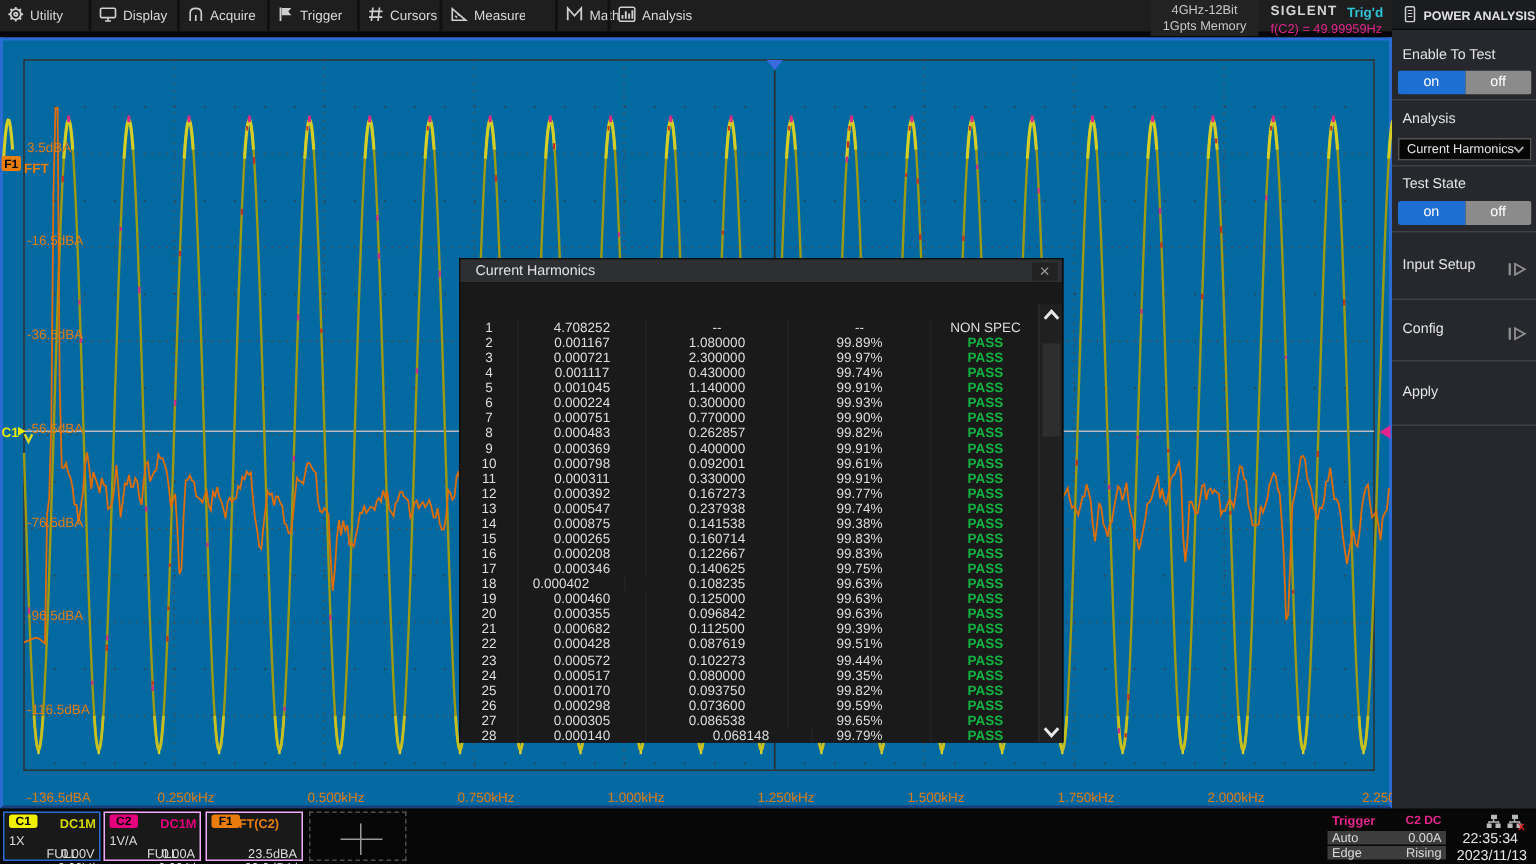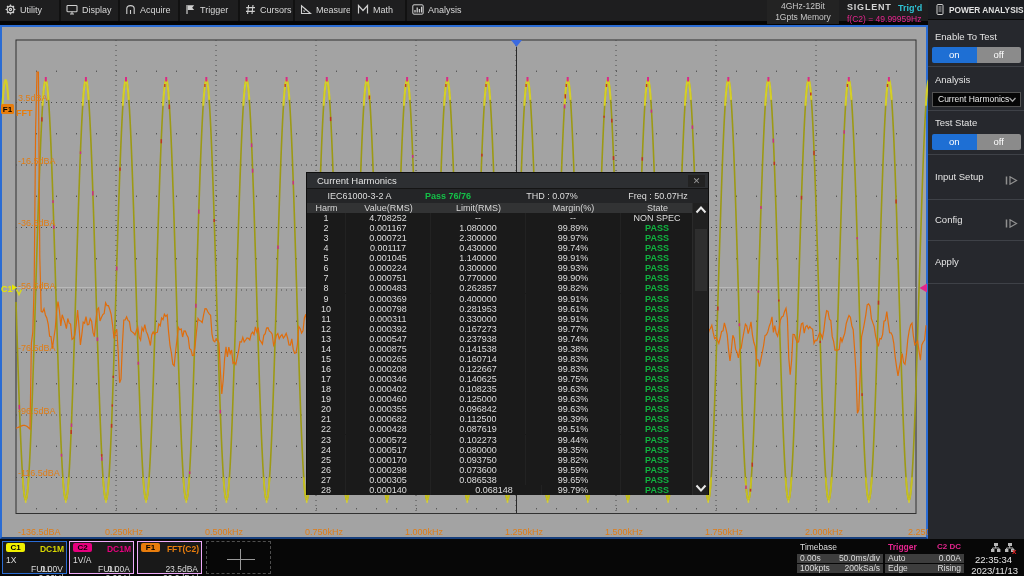--- a/index.html
+++ b/index.html
@@ -9,21 +9,21 @@
 #topbar {position:absolute;left:0;top:0;width:928px;height:21px;background:#1e1e1f;}
 .mitem {position:absolute;top:0;height:21px;color:#d8d8d8;font-size:9px;line-height:21px;
   border-left:2px solid #111;padding-left:5px;white-space:nowrap;overflow:hidden;}
 .mitem svg {vertical-align:-2px;margin-right:4px;}
 #tr-info {position:absolute;left:767px;top:0;width:72px;height:24px;background:#232323;
   color:#c8c8c8;font-size:8.5px;text-align:center;line-height:11px;padding-top:1px;white-space:nowrap;}
 #sig {position:absolute;left:847px;top:2px;color:#d4d4d4;font-size:9px;font-weight:bold;letter-spacing:0.8px;white-space:nowrap;}
 #trigd {position:absolute;left:898px;top:2.5px;color:#2fc2d4;font-size:9px;font-weight:bold;}
 #fc2 {position:absolute;left:847px;top:13.5px;color:#e3258d;font-size:8.5px;white-space:nowrap;}
 
-#scope {position:absolute;left:0;top:25px;width:928px;height:514px;background:#a3a3a3;
+#scope {position:absolute;left:0;top:25px;width:928px;height:514px;background:#0369a1;
   border:2px solid #2a6cd4;border-bottom-color:#173f7d;}
 #wavesvg {position:absolute;left:-2px;top:-2px;}
 
 #htable {position:absolute;left:306px;top:172px;width:403px;height:323px;background:#191919;
   border:1px solid #0e0e0e;font-size:9px;color:#dedede;}
 #ht-title {position:absolute;left:0;top:0;width:100%;height:16px;background:#2d2f32;
   border-bottom:1px solid #151515;line-height:15px;padding-left:10px;font-size:9.5px;color:#e2e2e2;}
 #ht-x {position:absolute;right:3px;top:2px;width:17px;height:12px;background:#222;color:#999;
   text-align:center;line-height:12px;font-size:9px;}
 #ht-info {position:absolute;left:0;top:16px;width:100%;height:14px;background:#242527;}
@@ -99,21 +99,21 @@
         <g stroke="#cfcfcf" stroke-width="1.1">
           <path d="M3.6 1L2.6 10M8 1L7 10M1.2 3.6h8.8M1 7.4h8.8"></path>
         </g>
       </svg>Cursors</div>
 <div class="mitem" style="left:293px;width:57px"><svg width="12" height="11" viewBox="0 0 12 11">
         <g fill="none" stroke="#cfcfcf" stroke-width="1.1">
           <path d="M1.5 9.5V1.8L10.5 9.5z"></path>
           <path d="M3.5 6.5l1.2 1.2M5 5l1.2 1.2"></path>
         </g>
       </svg>Measure</div>
-<div class="mitem" style="left:350px;width:55px"><svg width="12" height="11" viewBox="0 0 12 11">
+<div class="mitem" style="left:370px;width:55px"><svg width="12" height="11" viewBox="0 0 12 11">
         <g fill="none" stroke="#cfcfcf" stroke-width="1.2">
           <path d="M1.5 9.5V1.5l4.5 5 4.5-5v8"></path>
         </g>
       </svg>Math</div>
 <div class="mitem" style="left:405px;width:58px"><svg width="12" height="11" viewBox="0 0 12 11">
         <g fill="none" stroke="#cfcfcf" stroke-width="1">
           <rect x="0.8" y="0.8" width="10.4" height="9.4" rx="1.2"></rect>
           <path d="M3 8.5V6M5.2 8.5V3.5M7.4 8.5V5M9.6 8.5V2.8" stroke-width="1.3"></path>
         </g>
       </svg>Analysis</div>
@@ -356,33 +356,20 @@
 <text x="16" y="115.5" fill="#e87d0d" font-size="9" font-weight="bold">FFT</text>
 <text x="1" y="291.5" fill="#e8e800" font-size="9" font-weight="bold">C1</text>
 <path d="M12 284.5 L17 287.5 L12 290.5 Z" fill="#e8e800"></path>
 <path d="M16.5 289.5 L19 294.5 L21.5 289.5" fill="none" stroke="#d8d820" stroke-width="1.6"></path>
 </g>
       </svg>
 </div>
 
 <div id="htable">
   <div id="ht-title">Current Harmonics<span id="ht-x">✕</span></div>
-  <div id="ht-info">
-    <span style="left:2px;width:101px">IEC61000-3-2 A</span>
-    <span style="left:105px;width:72px;color:#14c048;font-weight:bold">Pass 76/76</span>
-    <span style="left:195px;width:100px">THD : 0.07%</span>
-    <span style="left:301px;width:100px">Freq : 50.07Hz</span>
-  </div>
-  <div id="ht-cols">
-    <span style="left:0;width:39px">Harm</span>
-    <span style="left:39px;width:85px">Value(RMS)</span>
-    <span style="left:124px;width:95px">Limit(RMS)</span>
-    <span style="left:219px;width:95px">Margin(%)</span>
-    <span style="left:314px;width:73px">State</span>
-  </div>
 <div class="trow" style="top:40.00px">
         <span style="left:0px;width:39px">1</span>
         <span style="left:39px;width:85px">4.708252</span>
         <span style="left:124px;width:95px">--</span>
         <span style="left:219px;width:95px">--</span>
         <span style="left:314px;width:73px">NON SPEC</span>
       </div>
 <div class="trow" style="top:50.07px">
         <span style="left:0px;width:39px">2</span>
         <span style="left:39px;width:85px">0.001167</span>
@@ -435,21 +422,21 @@
 <div class="trow" style="top:120.56px">
         <span style="left:0px;width:39px">9</span>
         <span style="left:39px;width:85px">0.000369</span>
         <span style="left:124px;width:95px">0.400000</span>
         <span style="left:219px;width:95px">99.91%</span>
         <span class="pass" style="left:314px;width:73px">PASS</span>
       </div>
 <div class="trow" style="top:130.63px">
         <span style="left:0px;width:39px">10</span>
         <span style="left:39px;width:85px">0.000798</span>
-        <span style="left:124px;width:95px">0.281953</span>
+        <span style="left:124px;width:95px">0.092001</span>
         <span style="left:219px;width:95px">99.61%</span>
         <span class="pass" style="left:314px;width:73px">PASS</span>
       </div>
 <div class="trow" style="top:140.70px">
         <span style="left:0px;width:39px">11</span>
         <span style="left:39px;width:85px">0.000311</span>
         <span style="left:124px;width:95px">0.330000</span>
         <span style="left:219px;width:95px">99.91%</span>
         <span class="pass" style="left:314px;width:73px">PASS</span>
       </div>
@@ -490,21 +477,21 @@
       </div>
 <div class="trow" style="top:201.12px">
         <span style="left:0px;width:39px">17</span>
         <span style="left:39px;width:85px">0.000346</span>
         <span style="left:124px;width:95px">0.140625</span>
         <span style="left:219px;width:95px">99.75%</span>
         <span class="pass" style="left:314px;width:73px">PASS</span>
       </div>
 <div class="trow" style="top:211.19px">
         <span style="left:0px;width:39px">18</span>
-        <span style="left:39px;width:85px">0.000402</span>
+        <span style="left:25px;width:85px">0.000402</span>
         <span style="left:124px;width:95px">0.108235</span>
         <span style="left:219px;width:95px">99.63%</span>
         <span class="pass" style="left:314px;width:73px">PASS</span>
       </div>
 <div class="trow" style="top:221.26px">
         <span style="left:0px;width:39px">19</span>
         <span style="left:39px;width:85px">0.000460</span>
         <span style="left:124px;width:95px">0.125000</span>
         <span style="left:219px;width:95px">99.63%</span>
         <span class="pass" style="left:314px;width:73px">PASS</span>
@@ -635,38 +622,27 @@
   <div class="chbox" style="left:69px">
     <div class="badge" style="background:#e6007e">C2</div>
     <div class="r1" style="text-align:right;color:#e6007e;font-weight:bold">DC1M</div>
     <span class="v1">1V/A</span>
         <span class="v2">2.00A/</span>
     <span class="v3">FULL</span>
         <span class="v4">0.00A</span>
   </div>
   <div class="chbox" style="left:137px">
     <div class="badge" style="background:#e87d0d">F1</div>
-    <div class="r1" style="text-align:right;color:#e87d0d;font-weight:bold">FFT(C2)</div>
+    <div class="r1" style="text-align:center;color:#e87d0d;font-weight:bold">FFT(C2)</div>
     <span class="v2">20.0dBA/</span>
     <span class="v4">23.5dBA</span>
   </div>
   <div class="chbox" style="left:206px;background:none;border:1px dashed #4e4e4e">
     <div style="position:absolute;left:33px;top:7px;width:1px;height:21px;background:#9a9a9a"></div>
     <div style="position:absolute;left:20px;top:17px;width:28px;height:1px;background:#9a9a9a"></div>
-  </div>
-  <div id="tbbox">
-    <div class="hrow">Timebase</div>
-    <div class="drow" style="top:13px">
-          <span class="dl">0.00s</span>
-          <span class="dr">50.0ms/div</span>
-        </div>
-    <div class="drow" style="top:23px">
-          <span class="dl">100kpts</span>
-          <span class="dr">200kSa/s</span>
-        </div>
   </div>
   <div id="trbox">
     <div class="hrow">
           <span class="dl" style="color:#e3258d;font-weight:bold">Trigger</span>
           <span class="dr" style="color:#e3258d;font-size:8px;font-weight:bold">C2 DC</span>
         </div>
     <div class="drow" style="top:13px">
           <span class="dl">Auto</span>
           <span class="dr">0.00A</span>
         </div>

